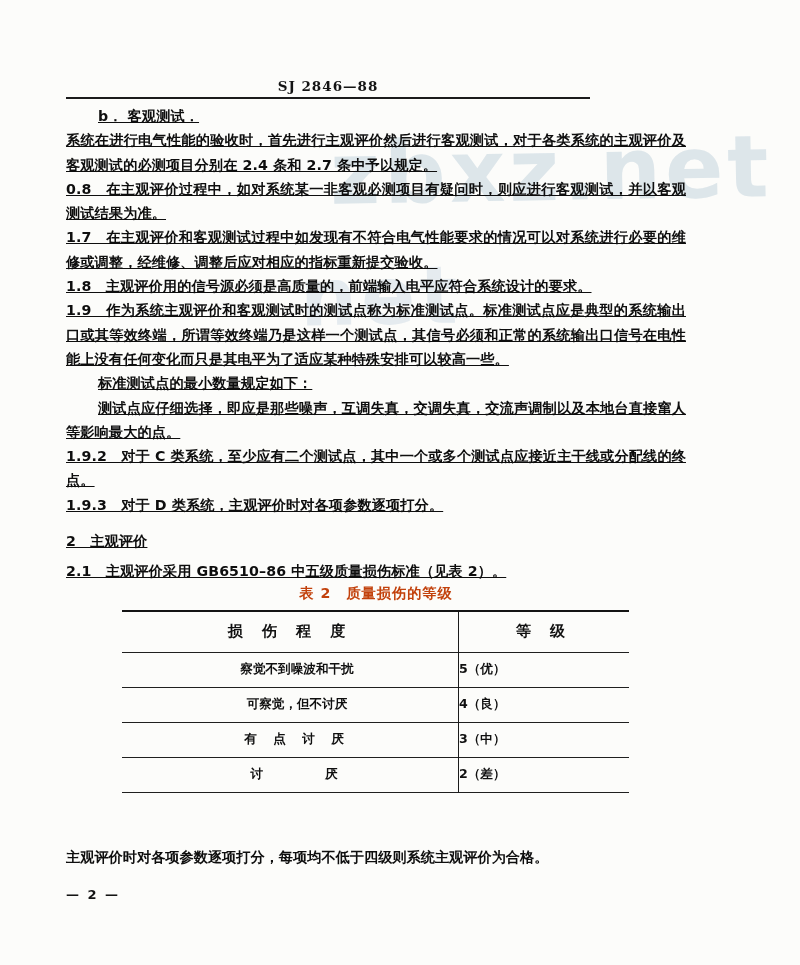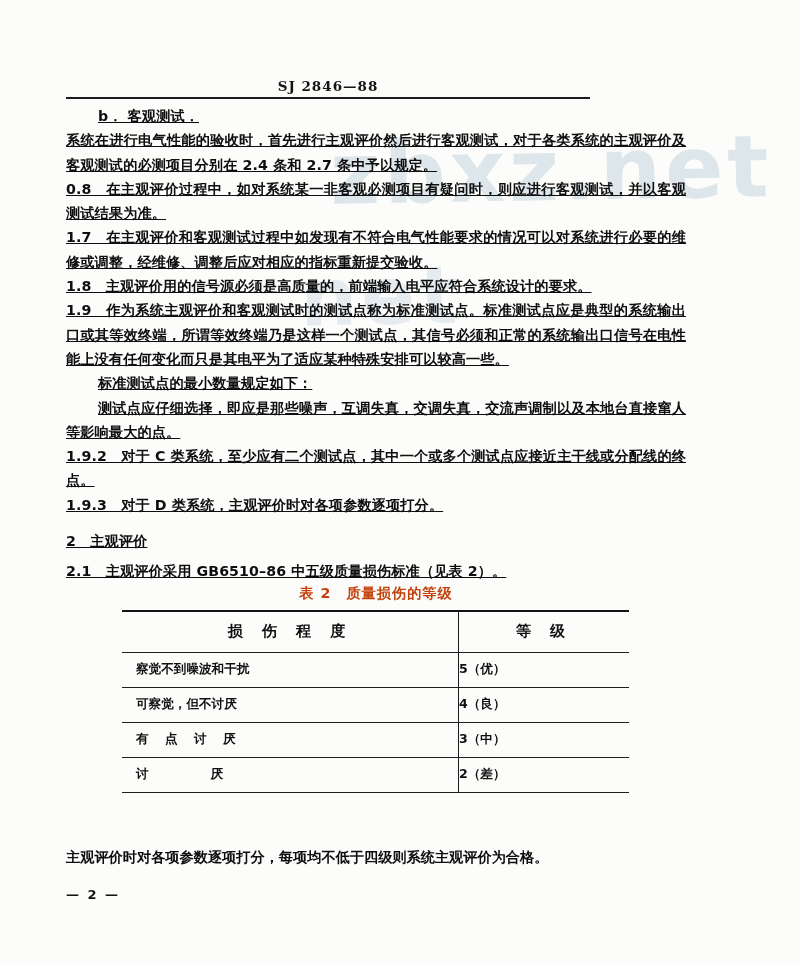--- a/index.html
+++ b/index.html
@@ -134,21 +134,21 @@
     color: #101010;
     padding: 0;
     height: 34px;
     font-family: "DejaVu Sans", "Liberation Sans", sans-serif;
   }
   .grade-table tr.head-row th {
     height: 40px;
   }
   .grade-table .col-desc {
     width: 336px;
-    text-align: left;
+    text-align: center;
     padding-left: 14px;
   }
   .grade-table .col-grade {
     width: 170px;
     text-align: left;
     border-left: 1.6px solid #1b1b1b;
   }
   .grade-table th.col-desc,
   .grade-table th.col-grade {
     text-align: center;

